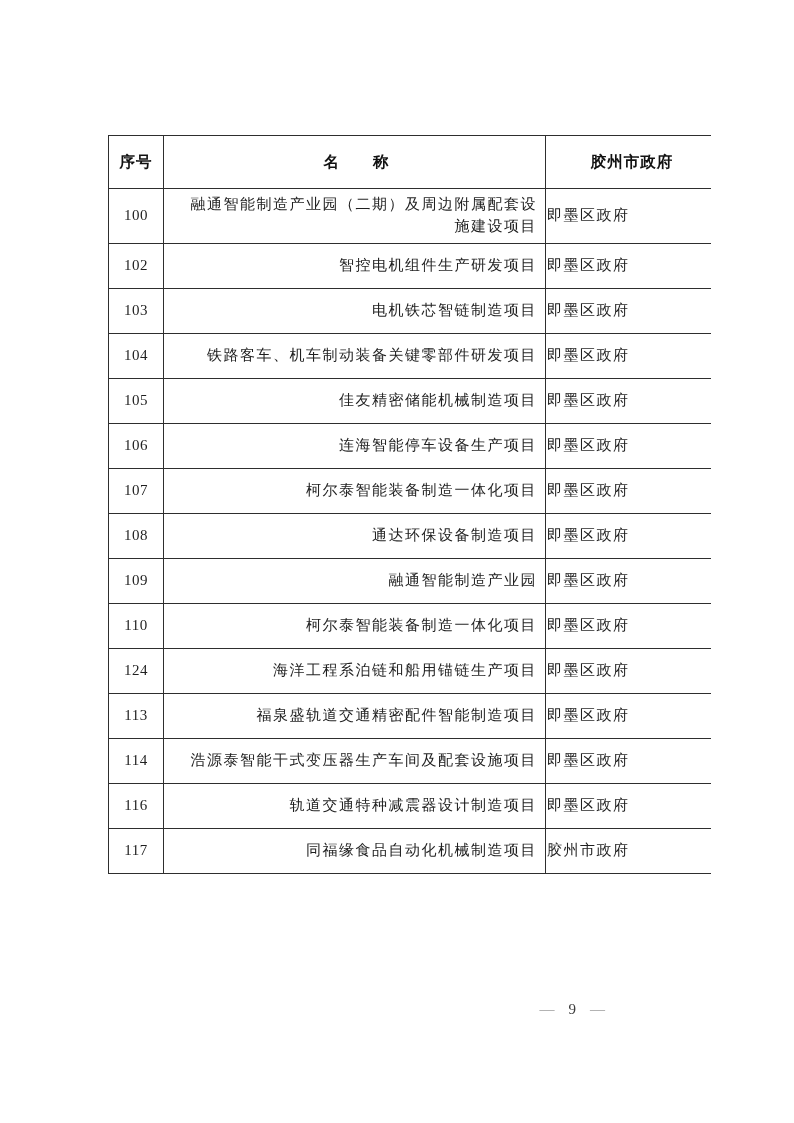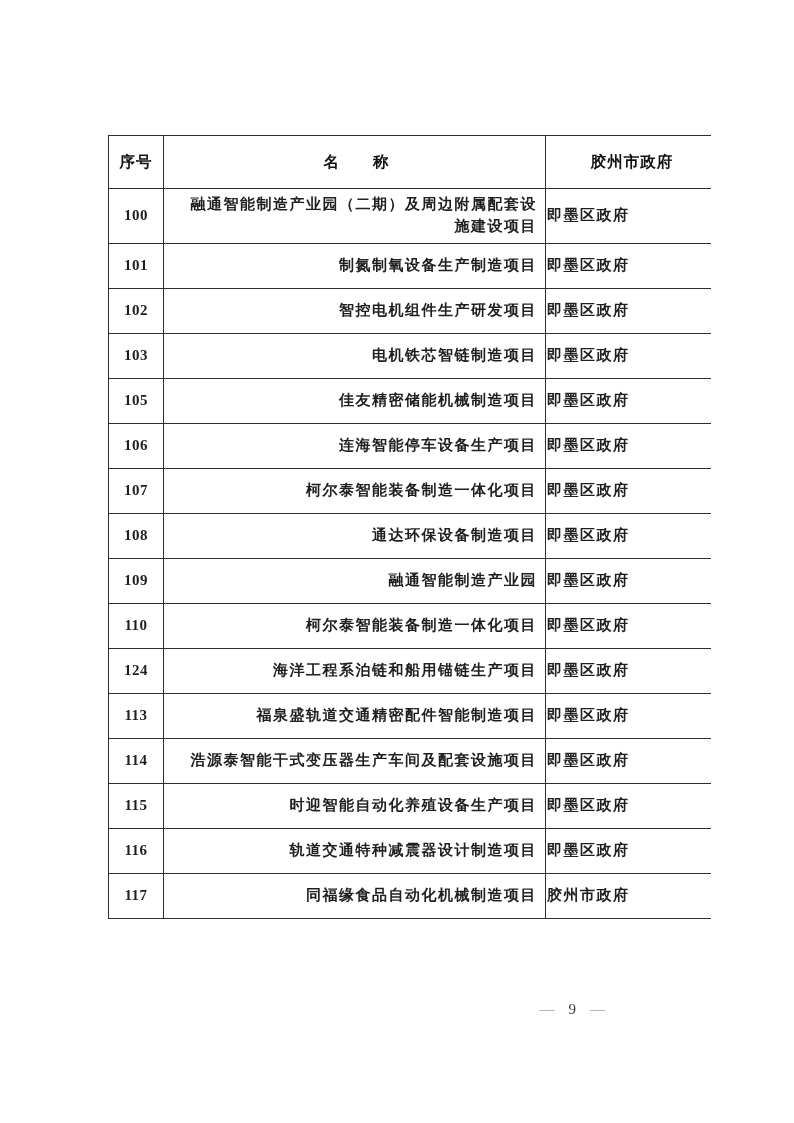--- a/index.html
+++ b/index.html
@@ -37,21 +37,20 @@
   .doc-table thead th {
     height: 42px;
     font-weight: bold;
     text-align: center;
     font-size: 15.5px;
     letter-spacing: 1px;
     color: #111111;
   }
   .doc-table tbody tr {
     height: 45px;
-    font-weight: bold;
   }
   .col-no  { width: 52px;  text-align: center; letter-spacing: 0.5px; }
   .col-name{ width: 361px; text-align: right; padding: 5px 8px 5px 12px; letter-spacing: 1.5px; }
   .col-unit{ width: 170px; text-align: left; letter-spacing: 1.5px; }
   .page-footer {
     position: absolute;
     top: 1001px;
     right: 106px;
     font-size: 15px;
     display: flex;
@@ -74,32 +73,32 @@
         <th class="col-unit">胶州市政府</th>
       </tr>
     </thead>
     <tbody>
         <tr>
           <td class="col-no">100</td>
           <td class="col-name">融通智能制造产业园（二期）及周边附属配套设施建设项目</td>
           <td class="col-unit">即墨区政府</td>
         </tr>
         <tr>
-          <td class="col-no">101</td>
-          <td class="col-name">制氮制氧设备生产制造项目</td>
-          <td class="col-unit">即墨区政府</td>
-        </tr>
-        <tr>
           <td class="col-no">102</td>
           <td class="col-name">智控电机组件生产研发项目</td>
           <td class="col-unit">即墨区政府</td>
         </tr>
         <tr>
           <td class="col-no">103</td>
           <td class="col-name">电机铁芯智链制造项目</td>
+          <td class="col-unit">即墨区政府</td>
+        </tr>
+        <tr>
+          <td class="col-no">104</td>
+          <td class="col-name">铁路客车、机车制动装备关键零部件研发项目</td>
           <td class="col-unit">即墨区政府</td>
         </tr>
         <tr>
           <td class="col-no">105</td>
           <td class="col-name">佳友精密储能机械制造项目</td>
           <td class="col-unit">即墨区政府</td>
         </tr>
         <tr>
           <td class="col-no">106</td>
           <td class="col-name">连海智能停车设备生产项目</td>
@@ -134,25 +133,20 @@
           <td class="col-no">113</td>
           <td class="col-name">福泉盛轨道交通精密配件智能制造项目</td>
           <td class="col-unit">即墨区政府</td>
         </tr>
         <tr>
           <td class="col-no">114</td>
           <td class="col-name">浩源泰智能干式变压器生产车间及配套设施项目</td>
           <td class="col-unit">即墨区政府</td>
         </tr>
         <tr>
-          <td class="col-no">115</td>
-          <td class="col-name">时迎智能自动化养殖设备生产项目</td>
-          <td class="col-unit">即墨区政府</td>
-        </tr>
-        <tr>
           <td class="col-no">116</td>
           <td class="col-name">轨道交通特种减震器设计制造项目</td>
           <td class="col-unit">即墨区政府</td>
         </tr>
         <tr>
           <td class="col-no">117</td>
           <td class="col-name">同福缘食品自动化机械制造项目</td>
           <td class="col-unit">胶州市政府</td>
         </tr>
       </tbody>

